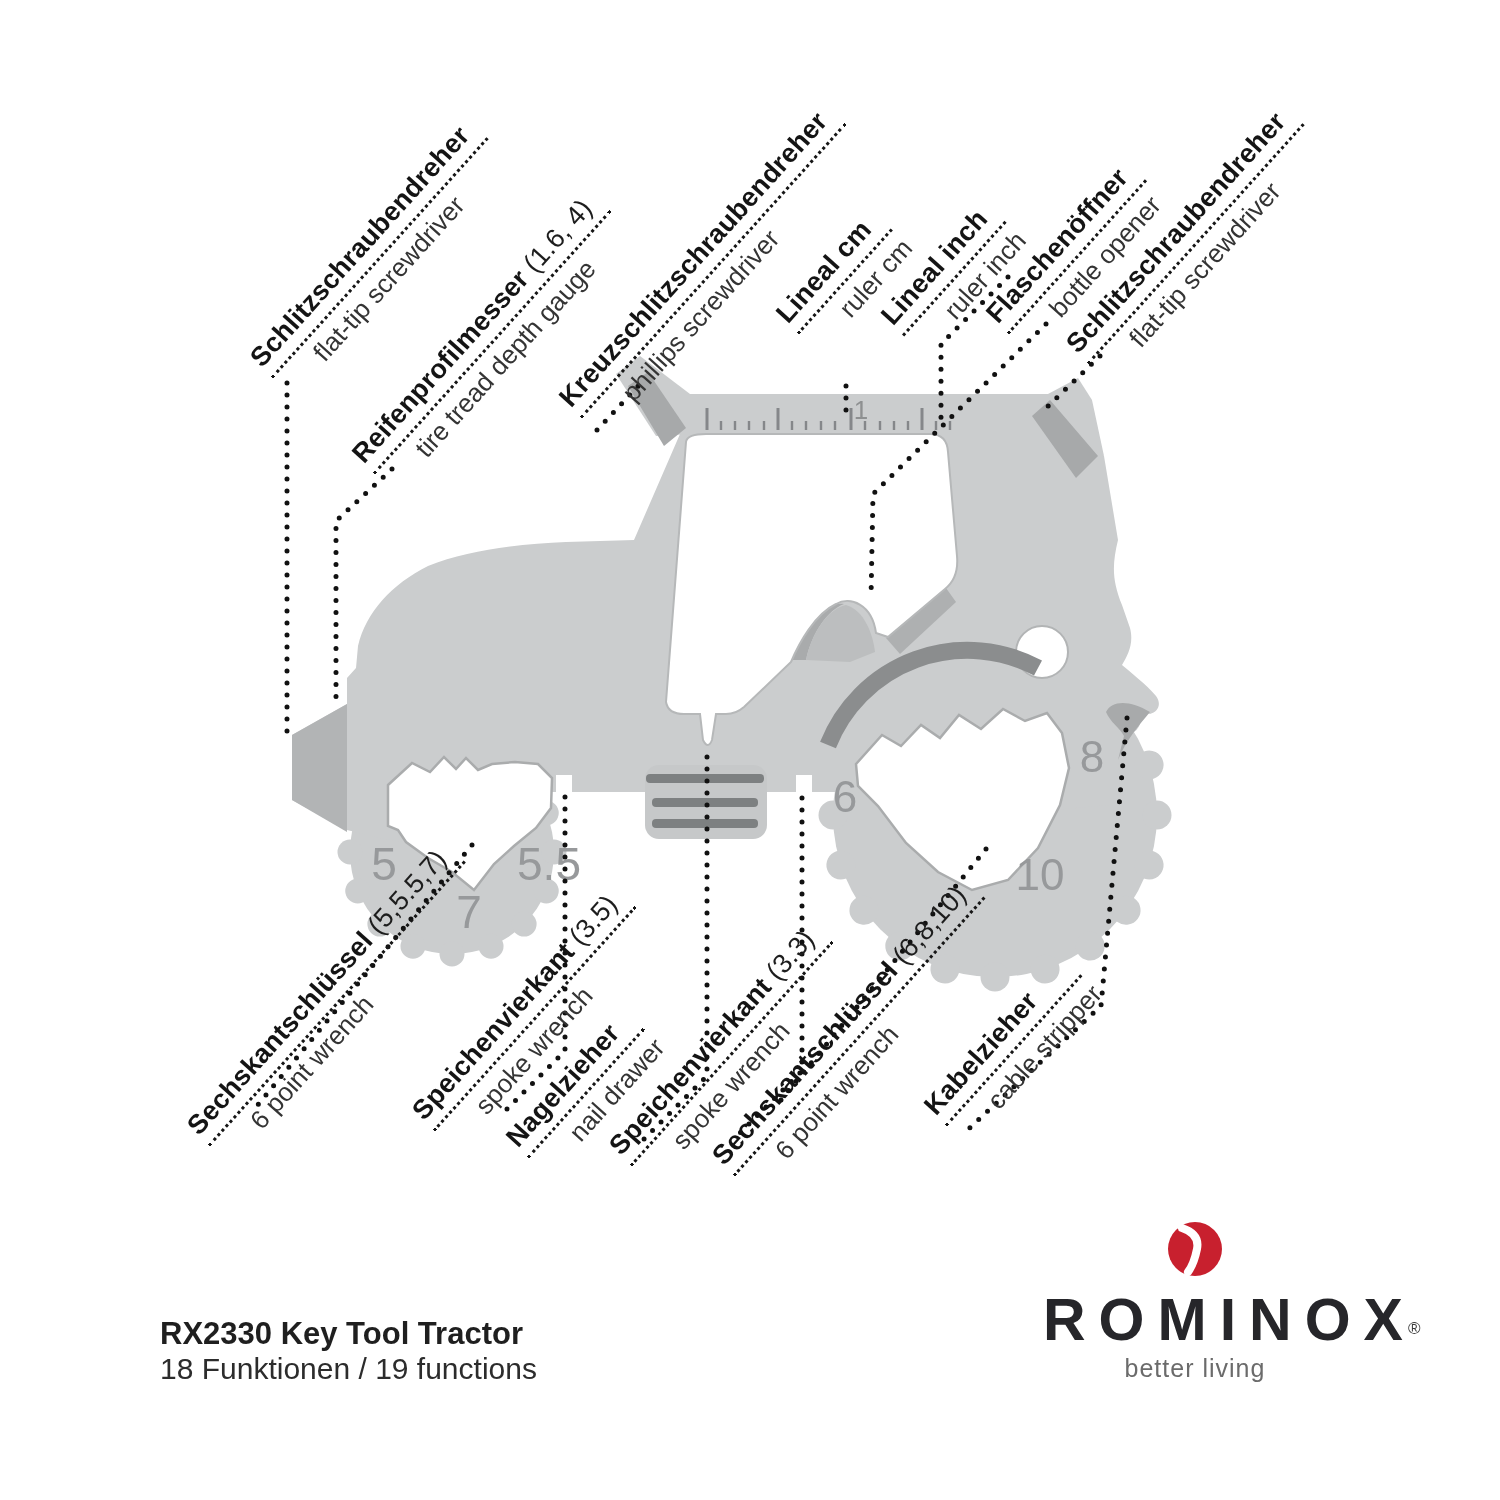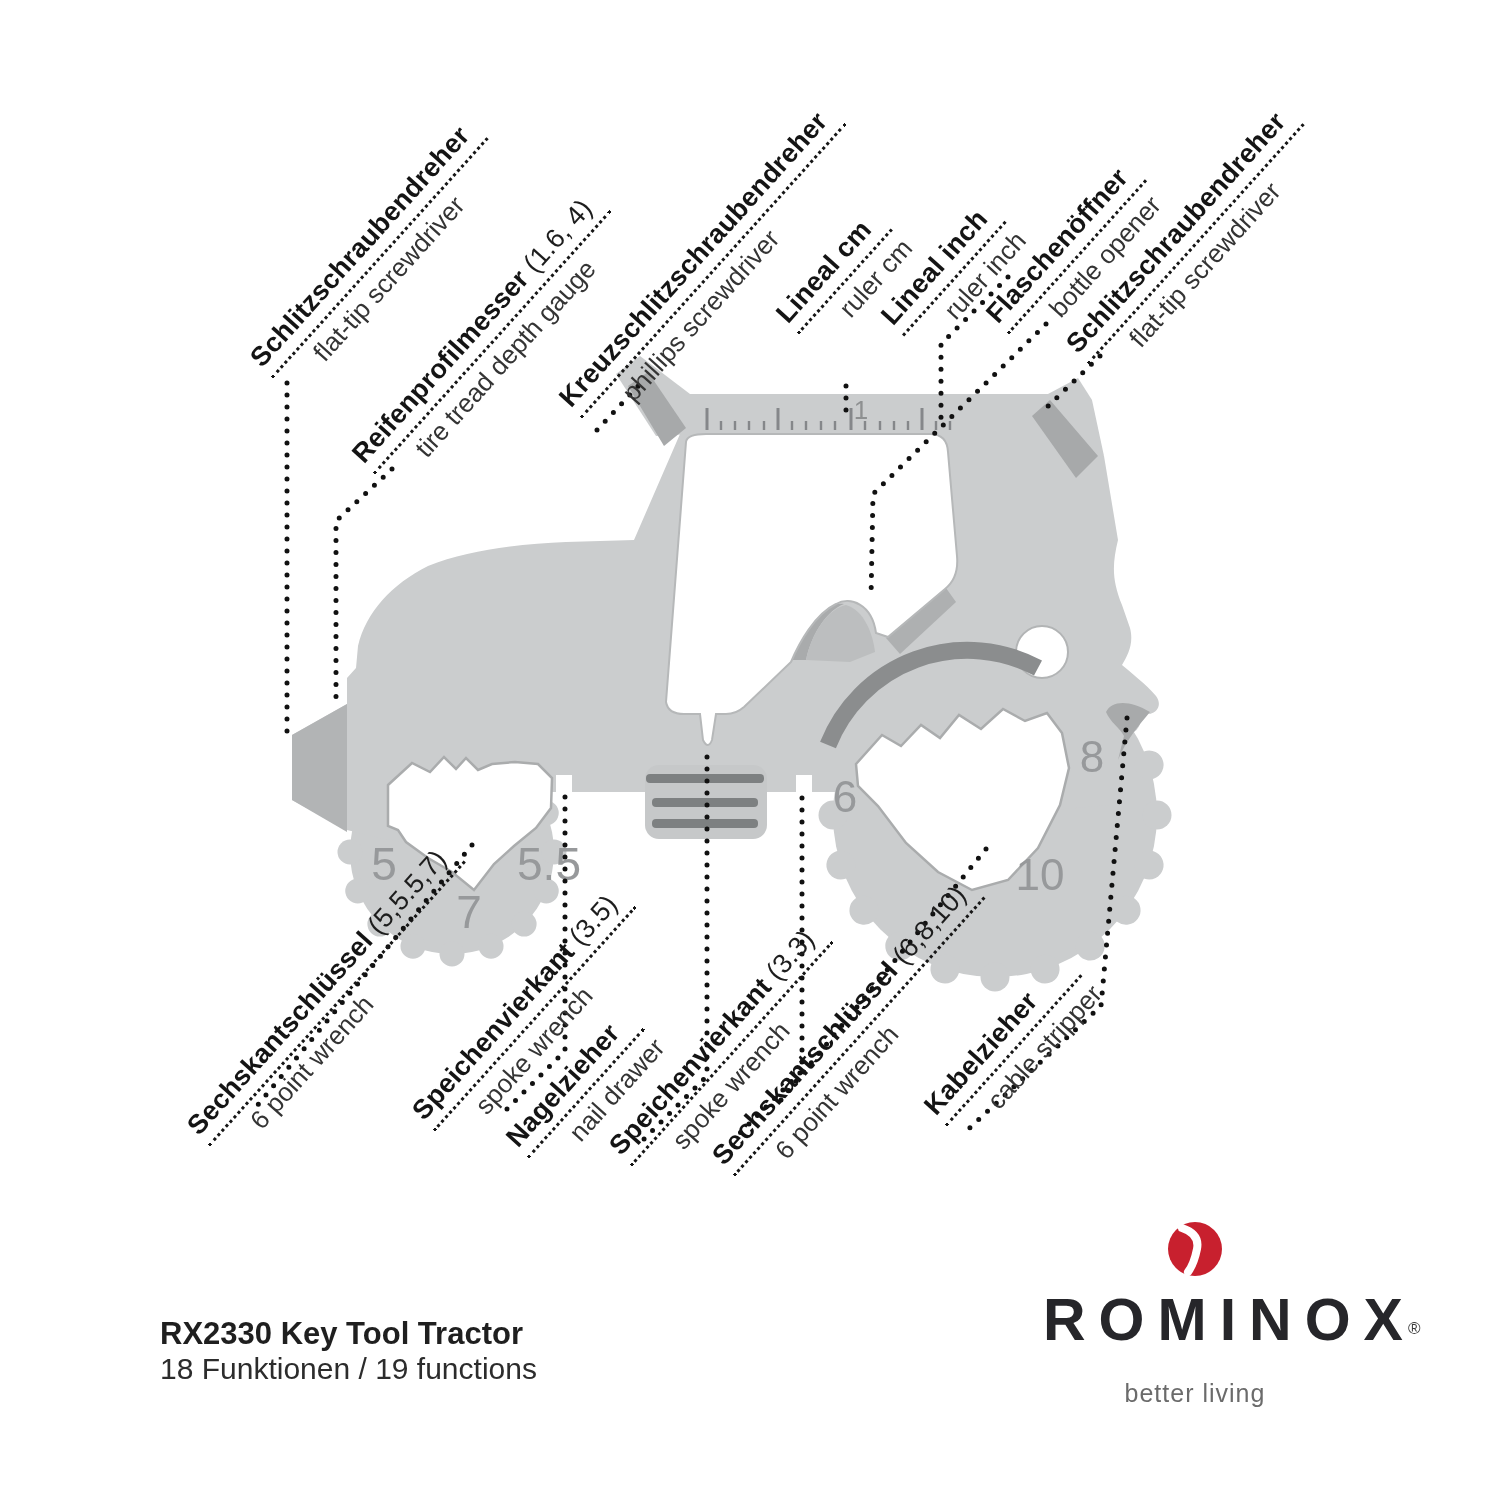--- a/index.html
+++ b/index.html
@@ -11,21 +11,21 @@
            border-bottom:3.5px dotted #161616;padding:0 10px 7px 0;line-height:28px;}
   .lbl .de .val{font-weight:normal;color:#1d1d1d;}
   .lbl .en{font-size:26px;font-weight:normal;color:#343434;margin-top:6px;padding-left:46px;line-height:27px;}
   #footer{position:absolute;left:160px;top:1272px;margin-top:44px;}
   #footer .t1{font-size:31px;font-weight:bold;color:#1f1f1f;line-height:36px;}
   #footer .t2{font-size:30px;font-weight:normal;color:#2c2c2c;line-height:34px;}
   #brand{position:absolute;left:1030px;top:1218px;width:330px;text-align:center;}
   #brand .mark{display:block;margin:0 auto 6px auto;}
   #brand .name{font-size:59px;font-weight:600;color:#26262a;letter-spacing:13px;padding-left:13px;}
   #brand .reg{font-size:17px;color:#3a3a3a;vertical-align:super;margin-left:-8px;}
-  #brand .tag{font-size:25px;color:#6b6b6b;letter-spacing:1px;margin-top:25px;}
+  #brand .tag{font-size:25px;color:#6b6b6b;letter-spacing:1px;margin-top:0;}
 </style>
 </head>
 <body>
 
 <div id="stage">
 
 <svg id="tool-svg" width="1500" height="1500" viewBox="0 0 1500 1500">
   <defs>
     <circle id="ftooth" cx="452" cy="750" r="12.5"></circle>
     <circle id="rtooth" cx="995" cy="653" r="14.5"></circle>

